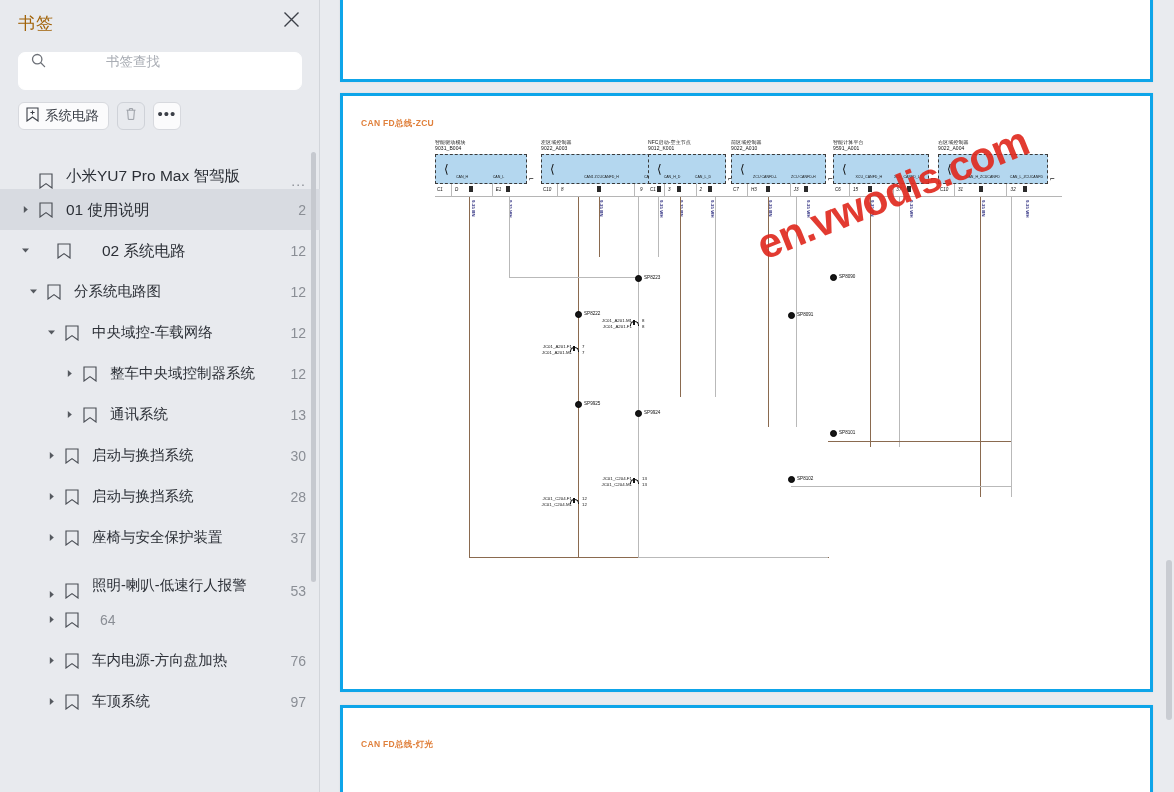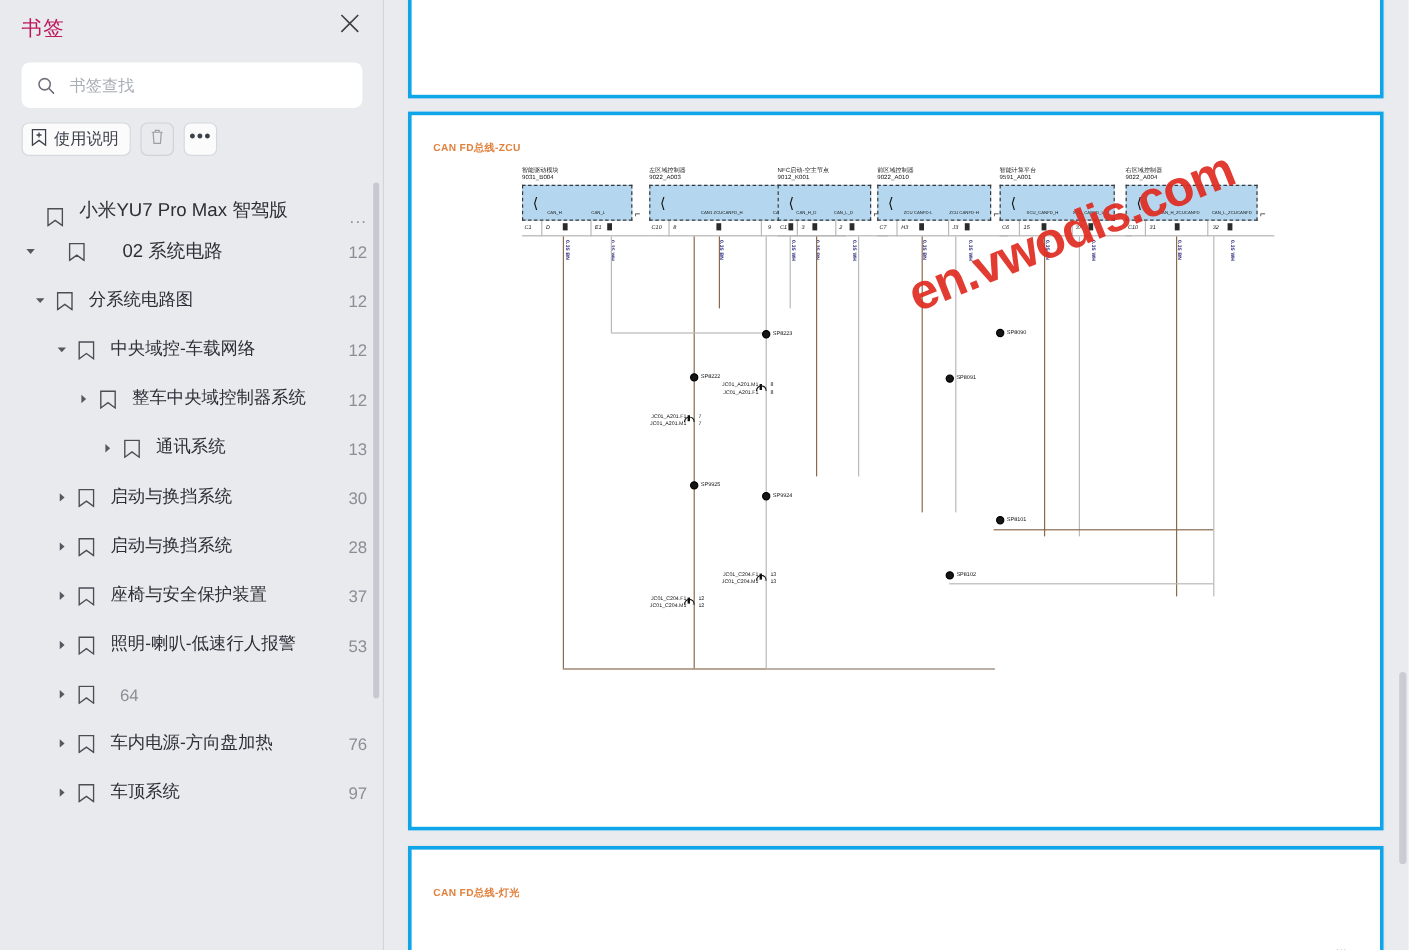--- a/index.html
+++ b/index.html
@@ -20,37 +20,38 @@
     flex: 0 0 320px;
     overflow: hidden;
   }
   .sb-header {
     height: 46px;
     display: flex; align-items: center;
     padding: 0 16px 0 18px;
     position: relative;
   }
   .sb-title {
-    font-size: 17px; color: #be185d; letter-spacing: 1px;
+    font-size: 17px; color: #a16207; letter-spacing: 1px;
   }
   .sb-close {
     position: absolute; right: 16px; top: 6px;
     width: 26px; height: 26px;
     display: flex; align-items: center; justify-content: center;
     color: #3c4048;
     cursor: pointer;
   }
   .sb-close svg { display:block; }
 
   .sb-search-wrap { padding: 6px 18px 0 18px; }
   .sb-search {
     height: 38px; background: #ffffff; border-radius: 7px;
-    display: flex; align-items: center;
+    display: flex; align-items: flex-start;
     padding: 0 12px;
     border: 1px solid #ffffff;
+    gap: 48px;
   }
   .sb-search .mag { margin-right: 10px; color:#6d7178; display:flex; }
   .sb-search input {
     border: none; outline: none; background: transparent;
     font-size: 13.5px; color: #2b2f36; width: 100%;
     font-family: inherit;
   }
   .sb-search input::placeholder { color: #a9adb4; }
 
   .sb-toolbar {
@@ -248,21 +249,21 @@
     </div>
 
     <div class="sb-toolbar">
       <div class="tb-btn addbm">
         <span>
           <svg width="13" height="15" viewBox="0 0 13 15">
               <path d="M1 1 H12 V14 L6.5 10 L1 14 Z" stroke="#3c4048" stroke-width="1.1" fill="none"></path>
               <path d="M6.5 3.4 V7.6 M4.4 5.5 H8.6" stroke="#3c4048" stroke-width="1.1"></path>
             </svg>
         </span>
-        <span>使用说明</span>
+        <span>系统电路</span>
       </div>
       <div class="tb-btn icon-only flat">
         <span>
           <svg width="12" height="14" viewBox="0 0 12 14">
               <path d="M1.5 3.2 H10.5 M4.4 3.2 V1.6 H7.6 V3.2 M2.6 3.2 L3.3 12.4 H8.7 L9.4 3.2" stroke="#9a9ea5" stroke-width="1" fill="none"></path>
             </svg>
         </span>
       </div>
       <div class="tb-btn icon-only dots">
         <span>•••</span>
@@ -275,20 +276,34 @@
         <span class="arrow empty"></span>
         <span class="bm-ico">
           <svg width="14" height="16" viewBox="0 0 14 16">
               <path d="M1 1 H13 V15 L7 10.6 L1 15 Z" stroke="#4a4e55" stroke-width="1.15" fill="none"></path>
             </svg>
         </span>
         <span class="tree-label big">小米YU7 Pro Max 智驾版</span>
         <span class="tree-dots">...</span>
       </div>
       <div id="tree-rows">
+          <div class="tree-row selected" style="padding-left: 18px;">
+            <span class="arrow">
+              <svg width="9" height="9" viewBox="0 0 9 9">
+                <path d="M2.8 1 L6.8 4.5 L2.8 8 Z" fill="#55595f"></path>
+              </svg>
+            </span>
+            <span class="bm-ico">
+              <svg width="14" height="16" viewBox="0 0 14 16">
+                <path d="M1 1 H13 V15 L7 10.6 L1 15 Z" stroke="#4a4e55" stroke-width="1.15" fill="none"></path>
+              </svg>
+            </span>
+            <span class="tree-label big">01 使用说明</span>
+            <span class="tree-page">2</span>
+          </div>
           <div class="tree-row" style="padding-left: 18px; gap: 18px;">
             <span class="arrow">
               <svg width="9" height="9" viewBox="0 0 9 9">
                 <path d="M1 2.6 L4.5 6.6 L8 2.6 Z" fill="#55595f"></path>
               </svg>
             </span>
             <span class="bm-ico">
               <svg width="14" height="16" viewBox="0 0 14 16">
                 <path d="M1 1 H13 V15 L7 10.6 L1 15 Z" stroke="#4a4e55" stroke-width="1.15" fill="none"></path>
               </svg>
@@ -331,21 +346,21 @@
               </svg>
             </span>
             <span class="bm-ico">
               <svg width="14" height="16" viewBox="0 0 14 16">
                 <path d="M1 1 H13 V15 L7 10.6 L1 15 Z" stroke="#4a4e55" stroke-width="1.15" fill="none"></path>
               </svg>
             </span>
             <span class="tree-label">整车中央域控制器系统</span>
             <span class="tree-page">12</span>
           </div>
-          <div class="tree-row" style="padding-left: 82px;">
+          <div class="tree-row" style="padding-left: 62px;">
             <span class="arrow">
               <svg width="9" height="9" viewBox="0 0 9 9">
                 <path d="M2.8 1 L6.8 4.5 L2.8 8 Z" fill="#55595f"></path>
               </svg>
             </span>
             <span class="bm-ico">
               <svg width="14" height="16" viewBox="0 0 14 16">
                 <path d="M1 1 H13 V15 L7 10.6 L1 15 Z" stroke="#4a4e55" stroke-width="1.15" fill="none"></path>
               </svg>
             </span>
@@ -387,21 +402,21 @@
               </svg>
             </span>
             <span class="bm-ico">
               <svg width="14" height="16" viewBox="0 0 14 16">
                 <path d="M1 1 H13 V15 L7 10.6 L1 15 Z" stroke="#4a4e55" stroke-width="1.15" fill="none"></path>
               </svg>
             </span>
             <span class="tree-label">座椅与安全保护装置</span>
             <span class="tree-page">37</span>
           </div>
-          <div class="tree-row" style="padding-left: 44px;">
+          <div class="tree-row" style="padding-left: 44px; align-items: flex-end;">
             <span class="arrow">
               <svg width="9" height="9" viewBox="0 0 9 9">
                 <path d="M2.8 1 L6.8 4.5 L2.8 8 Z" fill="#55595f"></path>
               </svg>
             </span>
             <span class="bm-ico">
               <svg width="14" height="16" viewBox="0 0 14 16">
                 <path d="M1 1 H13 V15 L7 10.6 L1 15 Z" stroke="#4a4e55" stroke-width="1.15" fill="none"></path>
               </svg>
             </span>

